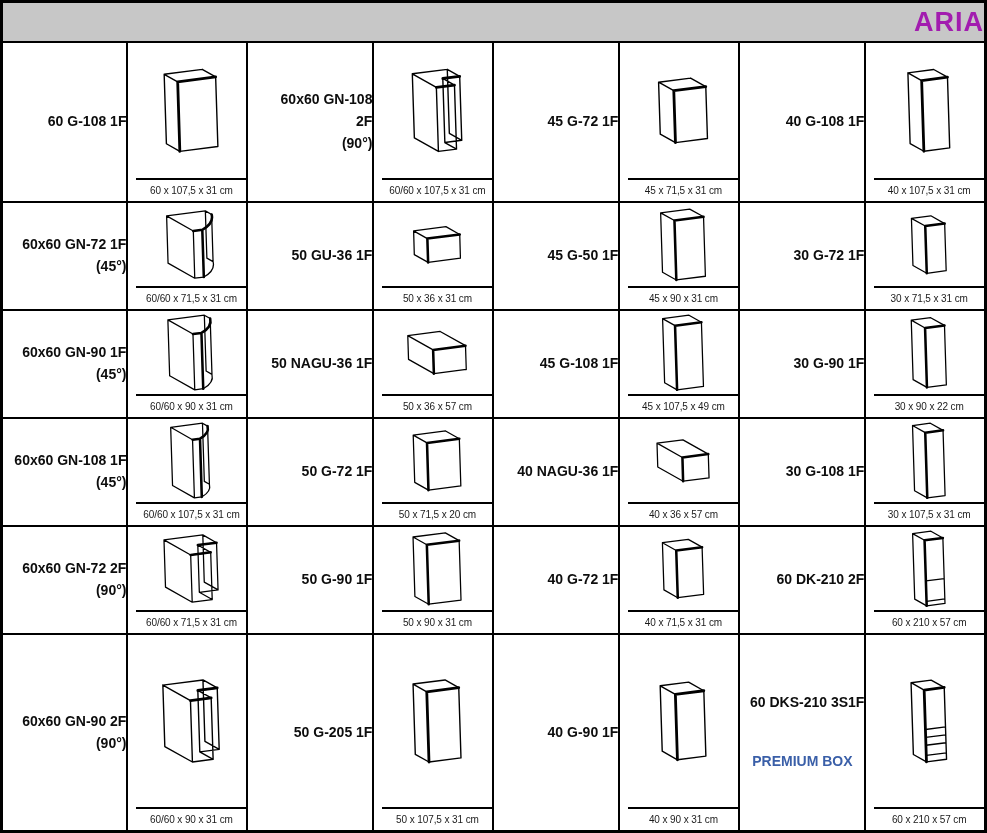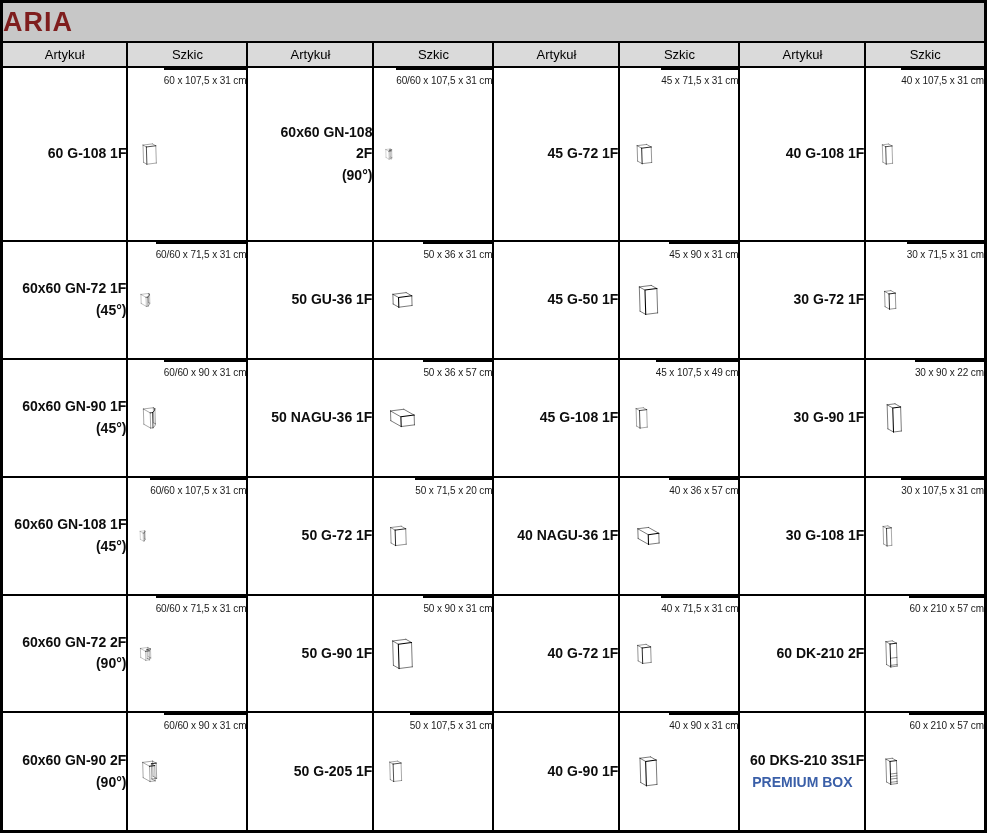--- a/index.html
+++ b/index.html
@@ -10,38 +10,38 @@
   }
   table.catalog{
     width:987px;height:833px;
     border-collapse:collapse;
     table-layout:fixed;
     border:3px solid #000;
   }
   td{border:2.4px solid #000;padding:0;overflow:hidden;background:#fff;}
   tr.title-row td{
     background:#c7c7c7;
-    text-align:left;vertical-align:middle;
+    text-align:right;vertical-align:middle;
     font-weight:bold;font-size:27px;letter-spacing:1px;
-    height:38px;color:#7f1d1d;
+    height:38px;color:#a21caf;
   }
   tr.head-row td{
     background:#dadada;
     text-align:center;vertical-align:middle;
     font-size:13px;height:23px;color:#000;
   }
   td.article{
     text-align:center;vertical-align:middle;
     font-weight:bold;font-size:14px;line-height:1.55;
     color:#0d0d0d;
   }
   td.article .line{white-space:nowrap;text-align:right;}
-  td.article .accent{white-space:nowrap;}
+  td.article .accent{white-space:nowrap;margin-top:37px;}
   td.sk{position:relative;}
-  .wrap{position:absolute;inset:0;display:flex;flex-direction:row;padding-left:8px;}
+  .wrap{position:absolute;inset:0;display:flex;flex-direction:column;padding-left:8px;}
   .draw{flex:1;min-height:0;display:flex;align-items:center;justify-content:center;}
   .draw svg{width:100%;height:100%;display:block;}
   .cap{
     height:21px;flex:0 0 21px;
     border-top:2px solid #000;
     text-align:center;line-height:21px;
     font-size:10px;letter-spacing:-0.1px;color:#1a1a1a;
     white-space:nowrap;
   }
 </style>
@@ -56,30 +56,20 @@
       <col style="width:12.2%">
     <col style="width:12.8%">
       <col style="width:12.2%">
     <col style="width:12.8%">
       <col style="width:12.2%">
   </colgroup>
   <tbody id="tbody">
       <tr class="title-row">
         <td colspan="8">ARIA</td>
       </tr>
-      <tr class="head-row">
-        <td>Artykuł</td>
-        <td>Szkic</td>
-        <td>Artykuł</td>
-        <td>Szkic</td>
-        <td>Artykuł</td>
-        <td>Szkic</td>
-        <td>Artykuł</td>
-        <td>Szkic</td>
-      </tr>
       <tr>
         <td class="article">
           <div class="line">60 G-108 1F</div>
         </td>
         <td class="sk">
           <div class="wrap">
             <div class="draw">
               <svg viewBox="0 0 118 98" preserveAspectRatio="xMidYMid meet">
                 <path d="M30.2 10.3L71.0 5.0M71.0 5.0L85.4 13.2M85.4 13.2L87.8 87.7M87.8 87.7L47.0 93.0M47.0 93.0L32.6 84.8M32.6 84.8L30.2 10.3M44.7 18.4L30.2 10.3" fill="none" stroke="#000" stroke-width="1.5" stroke-linejoin="round" stroke-linecap="round"></path>
                 <path d="M44.7 18.4L85.4 13.2M44.7 18.4L47.0 93.0" fill="none" stroke="#000" stroke-width="3" stroke-linejoin="round" stroke-linecap="round"></path>

